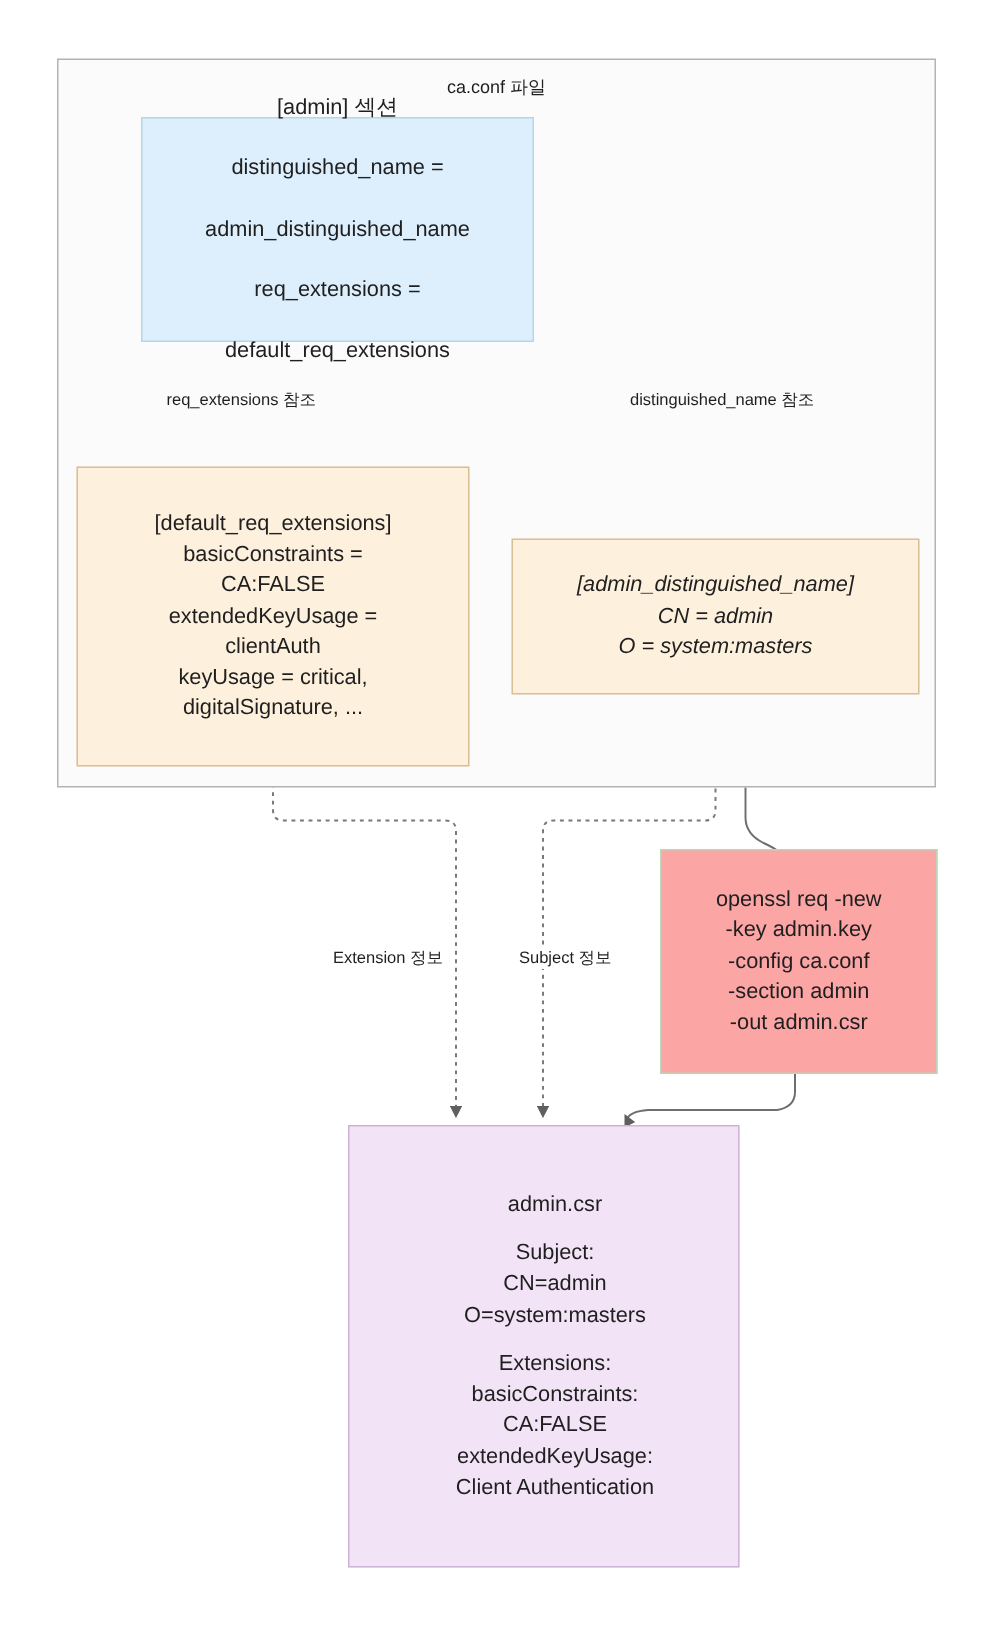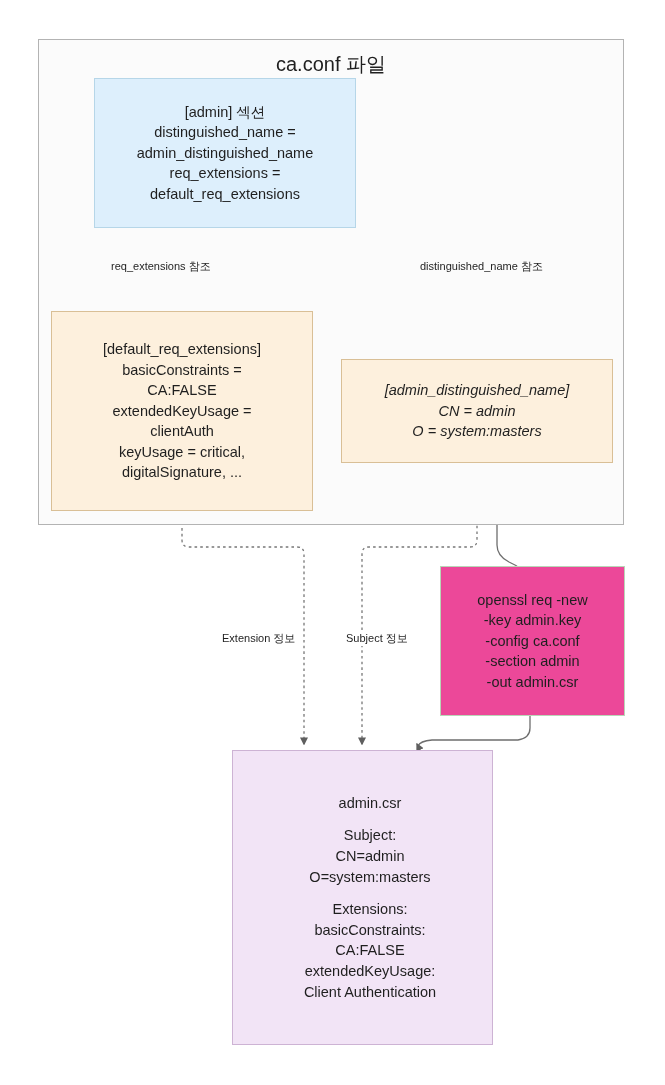--- a/index.html
+++ b/index.html
@@ -42,33 +42,34 @@
     z-index: 2;
   }
   .container-node {
     border: 1.5px solid #b3b3b3;
     background: #fbfbfb;
     justify-content: flex-start;
     z-index: 1;
   }
   .container-title {
     margin-top: 10px;
-    font-size: 20px;
+    font-size: 12px;
     color: #1f1f1f;
   }
   .blue-node {
     background: #ddeffc;
     border: 1.3px solid #b6d6e8;
+    gap: 20px;
   }
   .orange-node {
     background: #fdf0dd;
     border: 1.3px solid #d9bf96;
   }
   .green-node {
-    background: #ec4899;
+    background: #fca5a5;
     border: 1.3px solid #b9d6b7;
   }
   .purple-node {
     background: #f2e4f6;
     border: 1.3px solid #cdb3d4;
     padding-left: 15px;
   }
   .edge-label {
     position: absolute;
     font-size: 11px;

